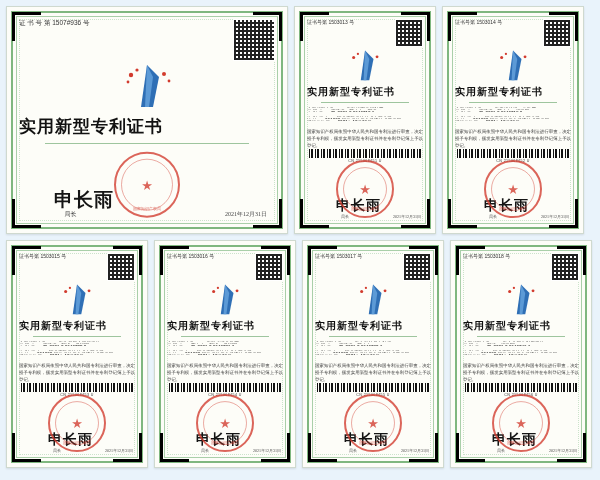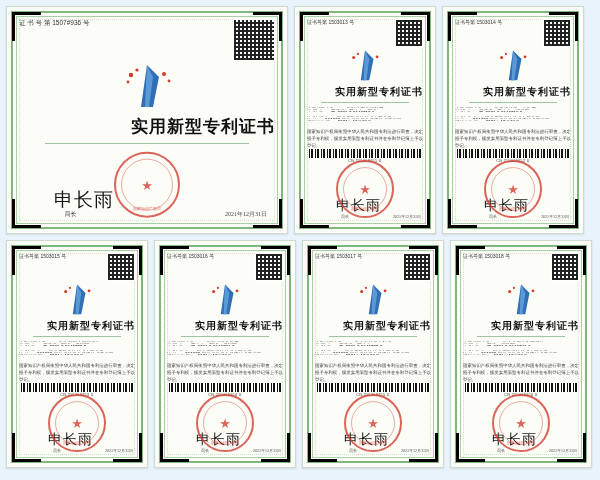--- a/index.html
+++ b/index.html
@@ -74,21 +74,21 @@
     border:1px solid #fff;
   }
   .cert.big .qr{width:40px;height:40px;}
 
   
   .logo{margin:2px auto 0;width:40px;height:34px;position:relative;}
   .cert.big .logo{width:56px;height:48px;}
   .logo svg{width:100%;height:100%;display:block;}
 
   .title{
-    text-align:right;
+    text-align:left;
     font-family:"Liberation Serif", serif;
     font-weight:bold;
     color:#111;
     margin-top:2px;
     letter-spacing:1px;
   }
   .cert.big .title{font-size:17px;margin-top:4px;}
   .cert.small .title,.cert.mid .title{font-size:10px;}
   .title-rule{
     height:1px;background:#9ec59e;margin:3px 14px 0;
@@ -123,21 +123,21 @@
     display:flex;align-items:flex-end;justify-content:space-between;
     padding:0 2px 2px;
   }
   .cert.big .foot{height:62px;padding:0 8px 4px;}
   .sig{
     font-family:"Liberation Serif", serif;
     color:#151515;
     text-align:center;
     line-height:1.05;
   }
-  .sig .name{font-size:14px;font-weight:normal;letter-spacing:1px;padding-left:27px;}
+  .sig .name{font-size:14px;font-weight:bold;letter-spacing:1px;padding-left:27px;}
   .cert.big .sig .name{font-size:19px;}
   .sig .role{font-size:4px;color:#444;margin-top:1px;}
   .cert.big .sig .role{font-size:6px;}
 
   .seal{
     position:absolute;
     left:50%;top:50%;
     transform:translate(-50%,-55%);
     width:54px;height:54px;border-radius:50%;
     border:2px solid #d23b2e;

